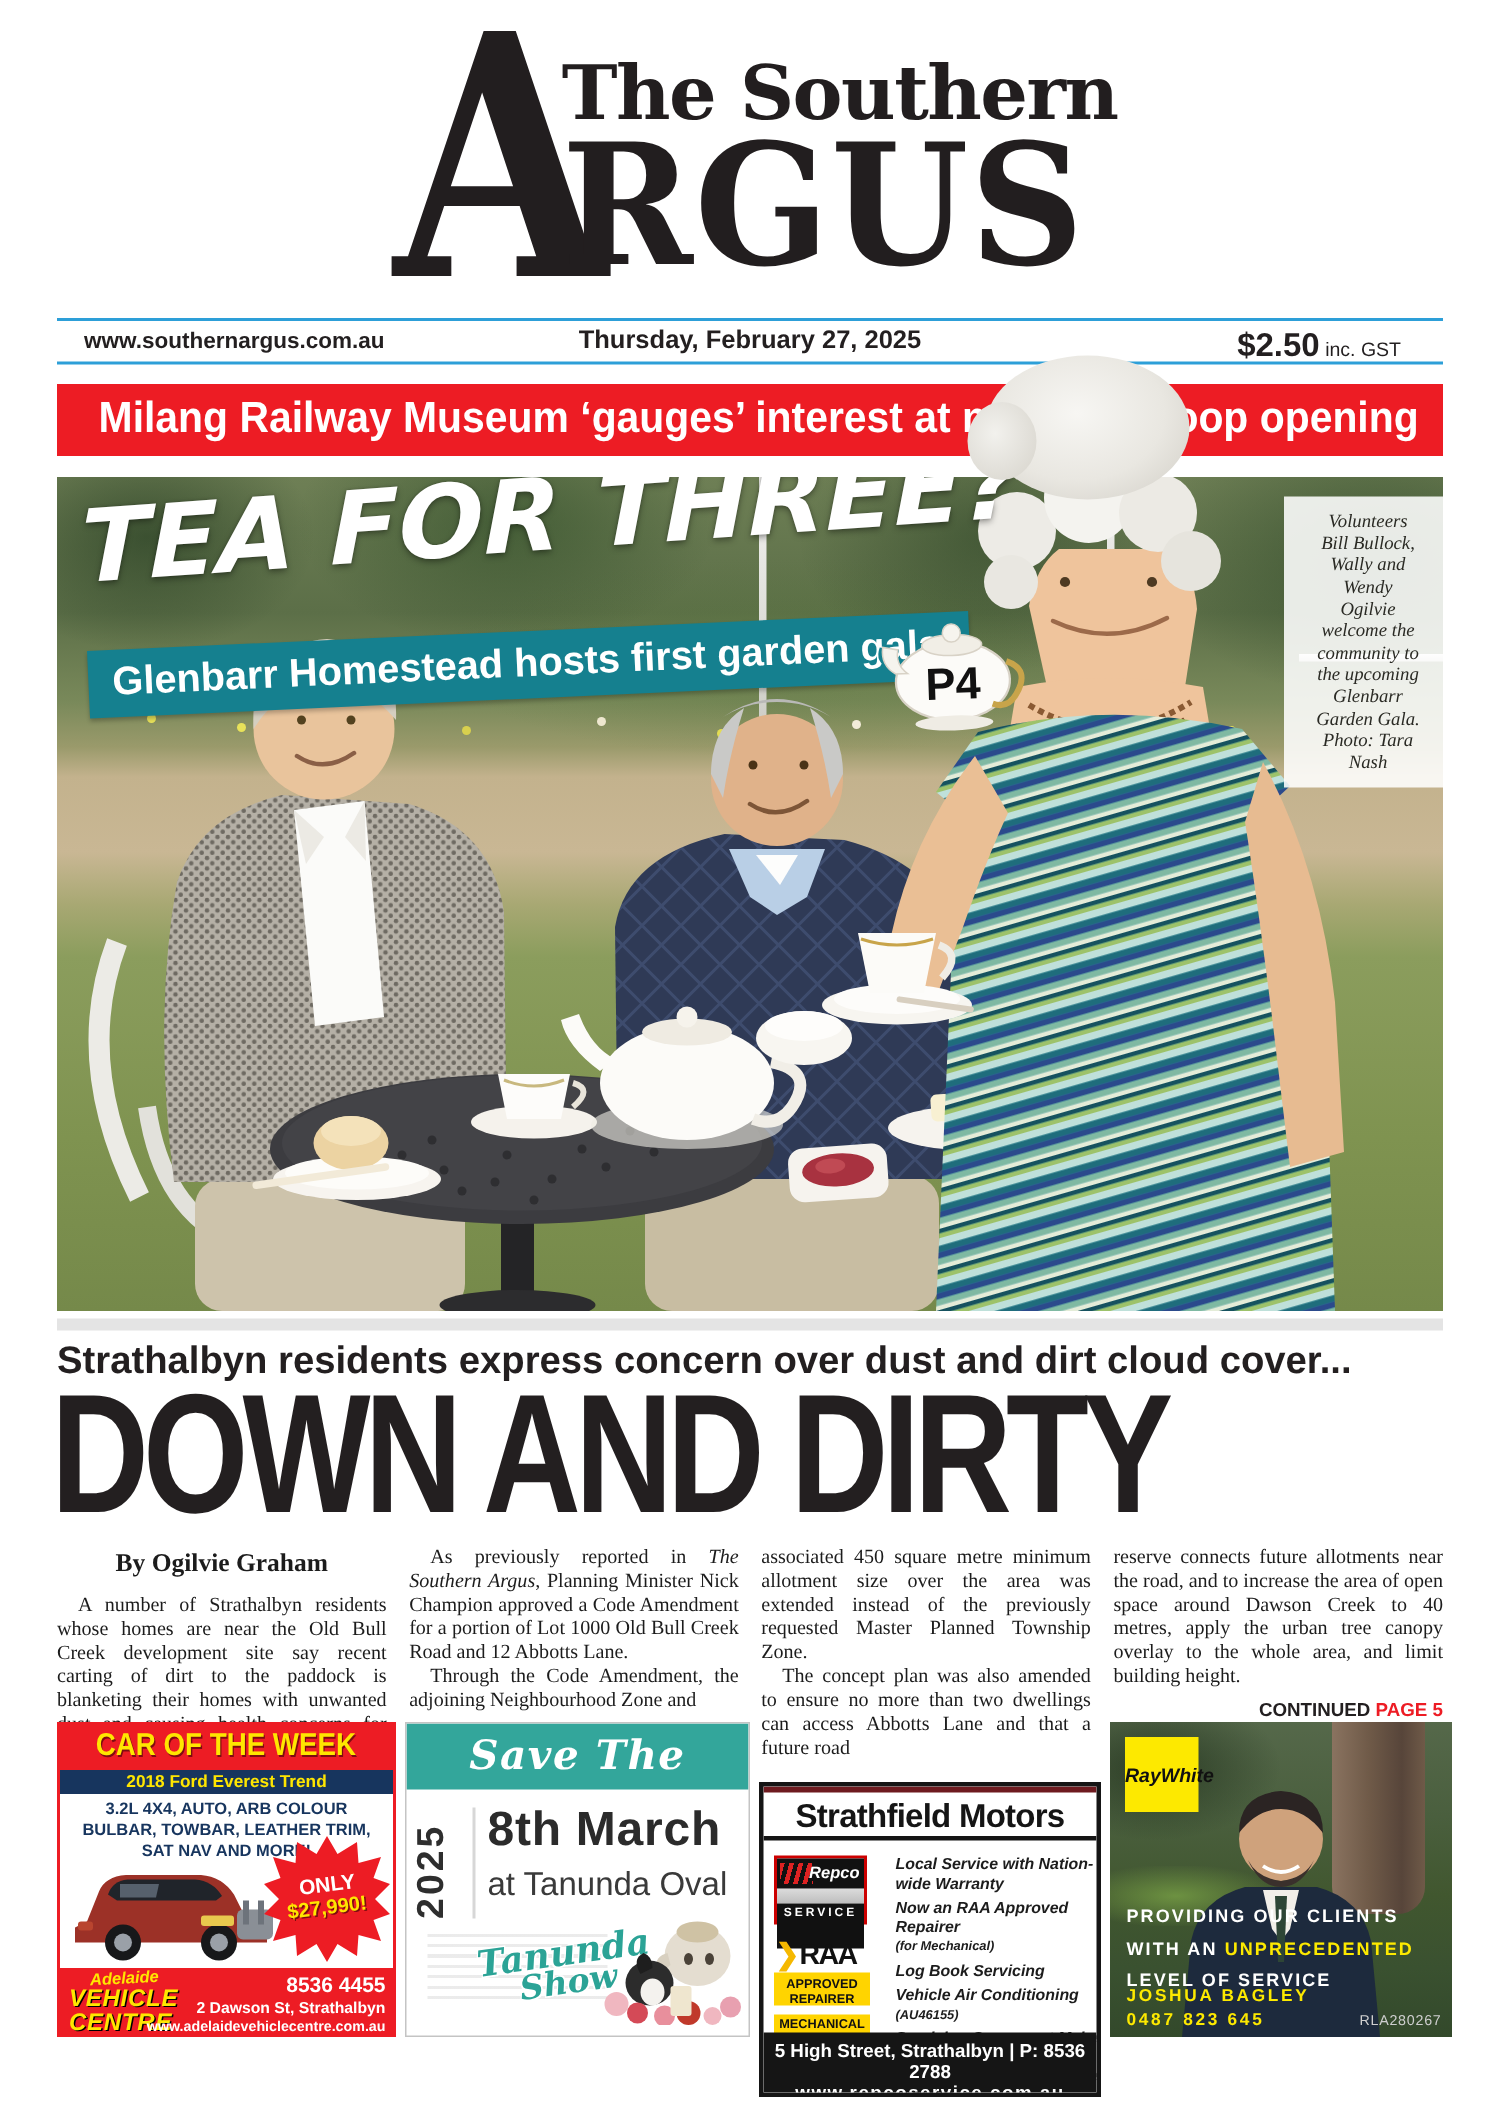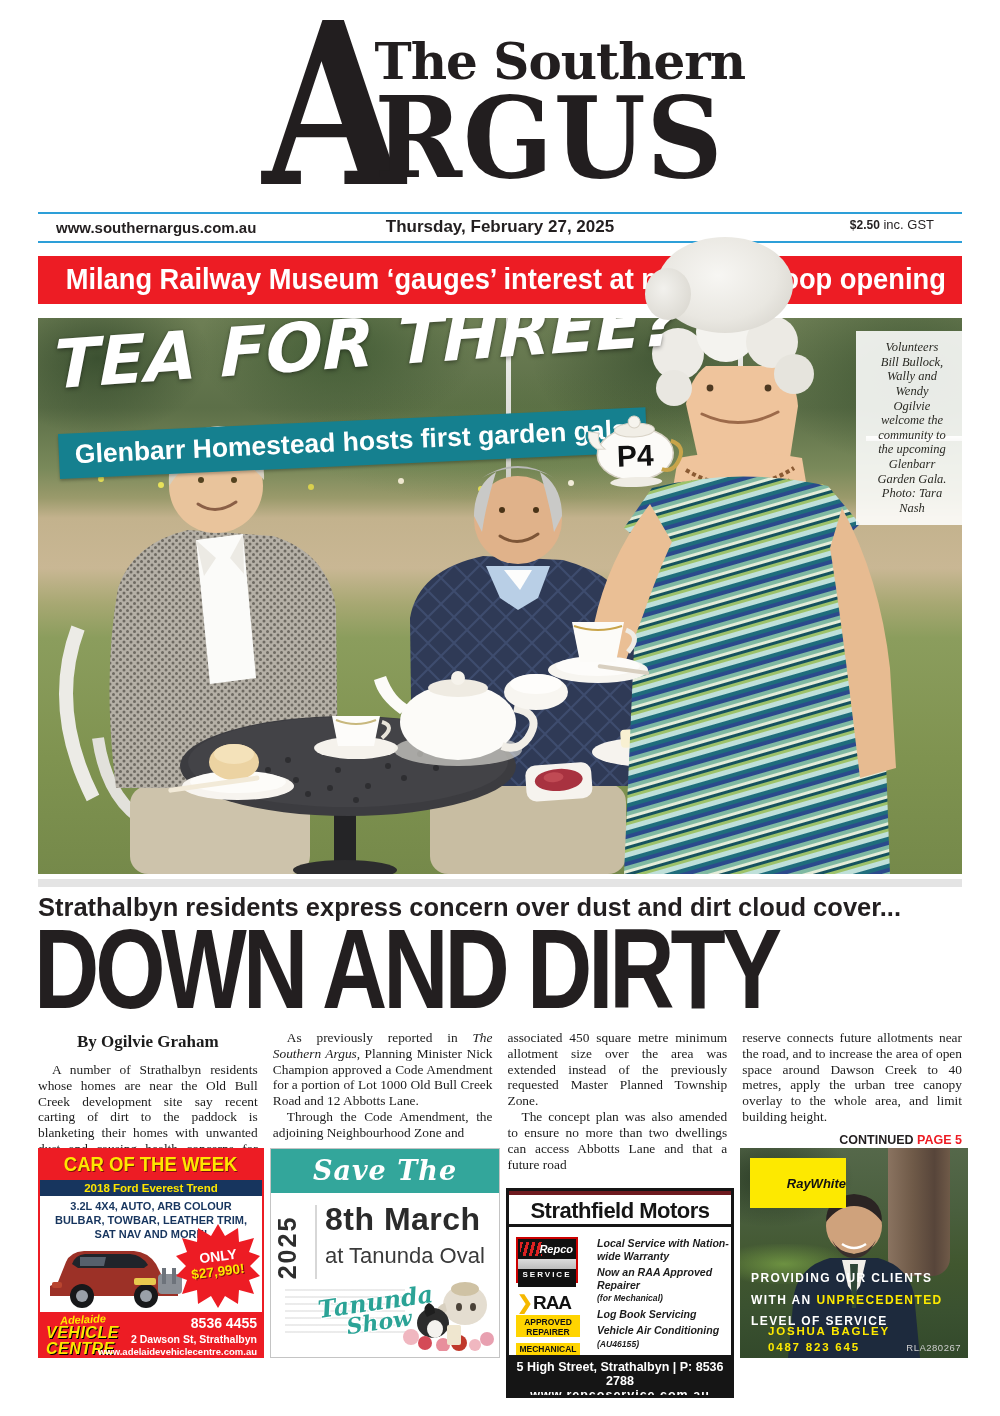--- a/index.html
+++ b/index.html
@@ -17,21 +17,21 @@
   .mast-rest{position:absolute;left:112px;top:58px;font-family:"DejaVu Serif",serif;font-weight:bold;
           font-size:112px;line-height:1;letter-spacing:1px;color:#221e1f;transform:scaleX(.94);transform-origin:0 0;}
 
   
   .rule{position:absolute;left:38px;width:924px;height:2px;background:#2d9fd8;}
   .rule.top{top:212px}.rule.bot{top:241px}
   .dateline{position:absolute;left:38px;top:216px;width:924px;height:24px;}
   .dl-site{position:absolute;left:18px;top:3px;font-weight:bold;font-size:15px;color:#231f20;}
   .dl-date{position:absolute;left:0;right:0;top:1px;text-align:center;font-weight:bold;font-size:17px;color:#231f20;}
   .dl-price{position:absolute;right:28px;top:1px;font-size:13px;color:#231f20;}
-  .dl-price b{font-size:12px;}
+  .dl-price b{font-size:22px;}
 
   
   .ticker{position:absolute;left:38px;top:256px;width:924px;height:48px;background:#ed1c24;z-index:2;}
   .ticker-text{position:absolute;left:0;top:7px;width:100%;text-align:center;color:#fff;font-weight:bold;
     font-size:29px;white-space:nowrap;transform:scaleX(.94);transform-origin:50% 0;}
 
   
   .hairbump{position:absolute;left:657px;top:237px;width:136px;height:96px;z-index:3;border-radius:50%;
     background:radial-gradient(ellipse at 45% 40%, #f7f6f3 0%, #e9e7e1 55%, #cfccc4 100%);}
   .hairbump2{position:absolute;left:645px;top:268px;width:46px;height:52px;z-index:3;border-radius:50%;
@@ -131,21 +131,21 @@
   .mo-stripe{height:4px;background:#6e1a1f;}
   .mo-title{height:32px;border-bottom:3px solid #151515;text-align:center;font-weight:bold;font-size:22px;
     line-height:31px;color:#151515;letter-spacing:-.5px;}
   .mo-body{position:absolute;left:0;top:42px;width:100%;height:126px;}
   .repco{position:absolute;left:7px;top:4px;width:62px;height:46px;border:2px solid #c00;background:#fff;}
   .repco .rp-top{height:20px;background:#111;position:relative;color:#fff;font-style:italic;font-weight:bold;
     font-size:11px;text-align:right;padding-right:3px;line-height:20px;}
   .repco .rp-sl{position:absolute;left:2px;top:3px;width:22px;height:14px;
     background:repeating-linear-gradient(105deg,#d22 0 3px,transparent 3px 6px);}
   .repco .rp-mid{height:10px;background:linear-gradient(180deg,#dcdcdc,#bdbdbd);}
-  .repco .rp-bot{height:18px;background:#111;color:#fff;text-align:center;font-weight:bold;font-size:8px;
+  .repco .rp-bot{height:30px;background:#111;color:#fff;text-align:center;font-weight:bold;font-size:8px;
     letter-spacing:2px;line-height:12px;}
   .raa{position:absolute;left:8px;top:58px;font-weight:bold;font-size:19px;color:#111;letter-spacing:-1px;}
   .raa .chev{color:#f5b800;margin-right:1px;}
   .ybox{position:absolute;left:7px;background:#ffd400;color:#111;font-weight:bold;text-align:center;}
   .ybox.approved{top:82px;width:64px;height:22px;font-size:8.5px;line-height:1.2;padding-top:2px;}
   .ybox.mech{top:110px;width:64px;height:13px;font-size:8.5px;line-height:13px;}
   .mo-items{position:absolute;left:88px;top:4px;width:142px;color:#1c1c1c;font-weight:bold;font-size:10.6px;line-height:1.18;font-style:italic;}
   .mo-items .it{margin-bottom:4px;}
   .mo-items .note{font-size:8.6px;font-weight:bold;}
   .mo-foot{position:absolute;left:0;bottom:0;width:100%;height:40px;background:#151515;color:#fff;
@@ -154,29 +154,29 @@
   .mo-foot .f2{font-size:12.5px;letter-spacing:1px;}
 
   
   .ad-rw{left:740px;width:228px;background:
     radial-gradient(ellipse 120px 70px at 30px 30px, rgba(20,35,18,.6), transparent 70%),
     linear-gradient(180deg,#55684a 0,#4a5f3e 30%,#41572f 55%,#3a5130 78%,#33492b 100%);}
   .rw-trunk{position:absolute;right:18px;top:0;width:62px;height:128px;border-radius:0 0 18px 18px;
     background:linear-gradient(90deg,#8a7360 0,#6f5a48 40%,#57453a 75%,#6f5a48 100%);}
   .rw-grass{position:absolute;left:0;top:96px;width:110px;height:40px;
     background:radial-gradient(ellipse at 40% 50%, rgba(120,160,70,.8), transparent 75%);}
-  .rw-logo{position:absolute;left:10px;top:10px;width:96px;height:50px;background:#fde900;
-    display:flex;align-items:center;justify-content:flex-end;}
+  .rw-logo{position:absolute;left:10px;top:10px;width:49px;height:50px;background:#fde900;
+    display:flex;align-items:center;justify-content:flex-start;}
   .rw-logo span{color:#111;font-weight:bold;font-style:italic;font-size:13px;}
   .rw-man{position:absolute;left:34px;top:26px;}
   .rw-text{position:absolute;left:11px;top:118px;line-height:1.35;letter-spacing:1.4px;font-weight:bold;}
   .rw-text .w{color:#fff;font-size:12px;}
   .rw-text .y{color:#fde900;font-size:12px;}
   .rw-agent{position:absolute;left:11px;top:176px;color:#fde900;font-weight:bold;font-size:11.5px;
-    letter-spacing:1.8px;line-height:1.35;margin-left:17px;}
+    letter-spacing:1.8px;line-height:1.35;}
   .rw-rla{position:absolute;right:7px;bottom:5px;color:#cfcfcf;font-size:9.5px;letter-spacing:.5px;}
 </style>
 </head>
 <body>
 
 <div id="page" data-interactable="false">
 
   <div class="masthead" data-interactable="false">
     <div class="mast-inner" data-interactable="false">
       <div class="mast-a" data-interactable="false">A</div>

